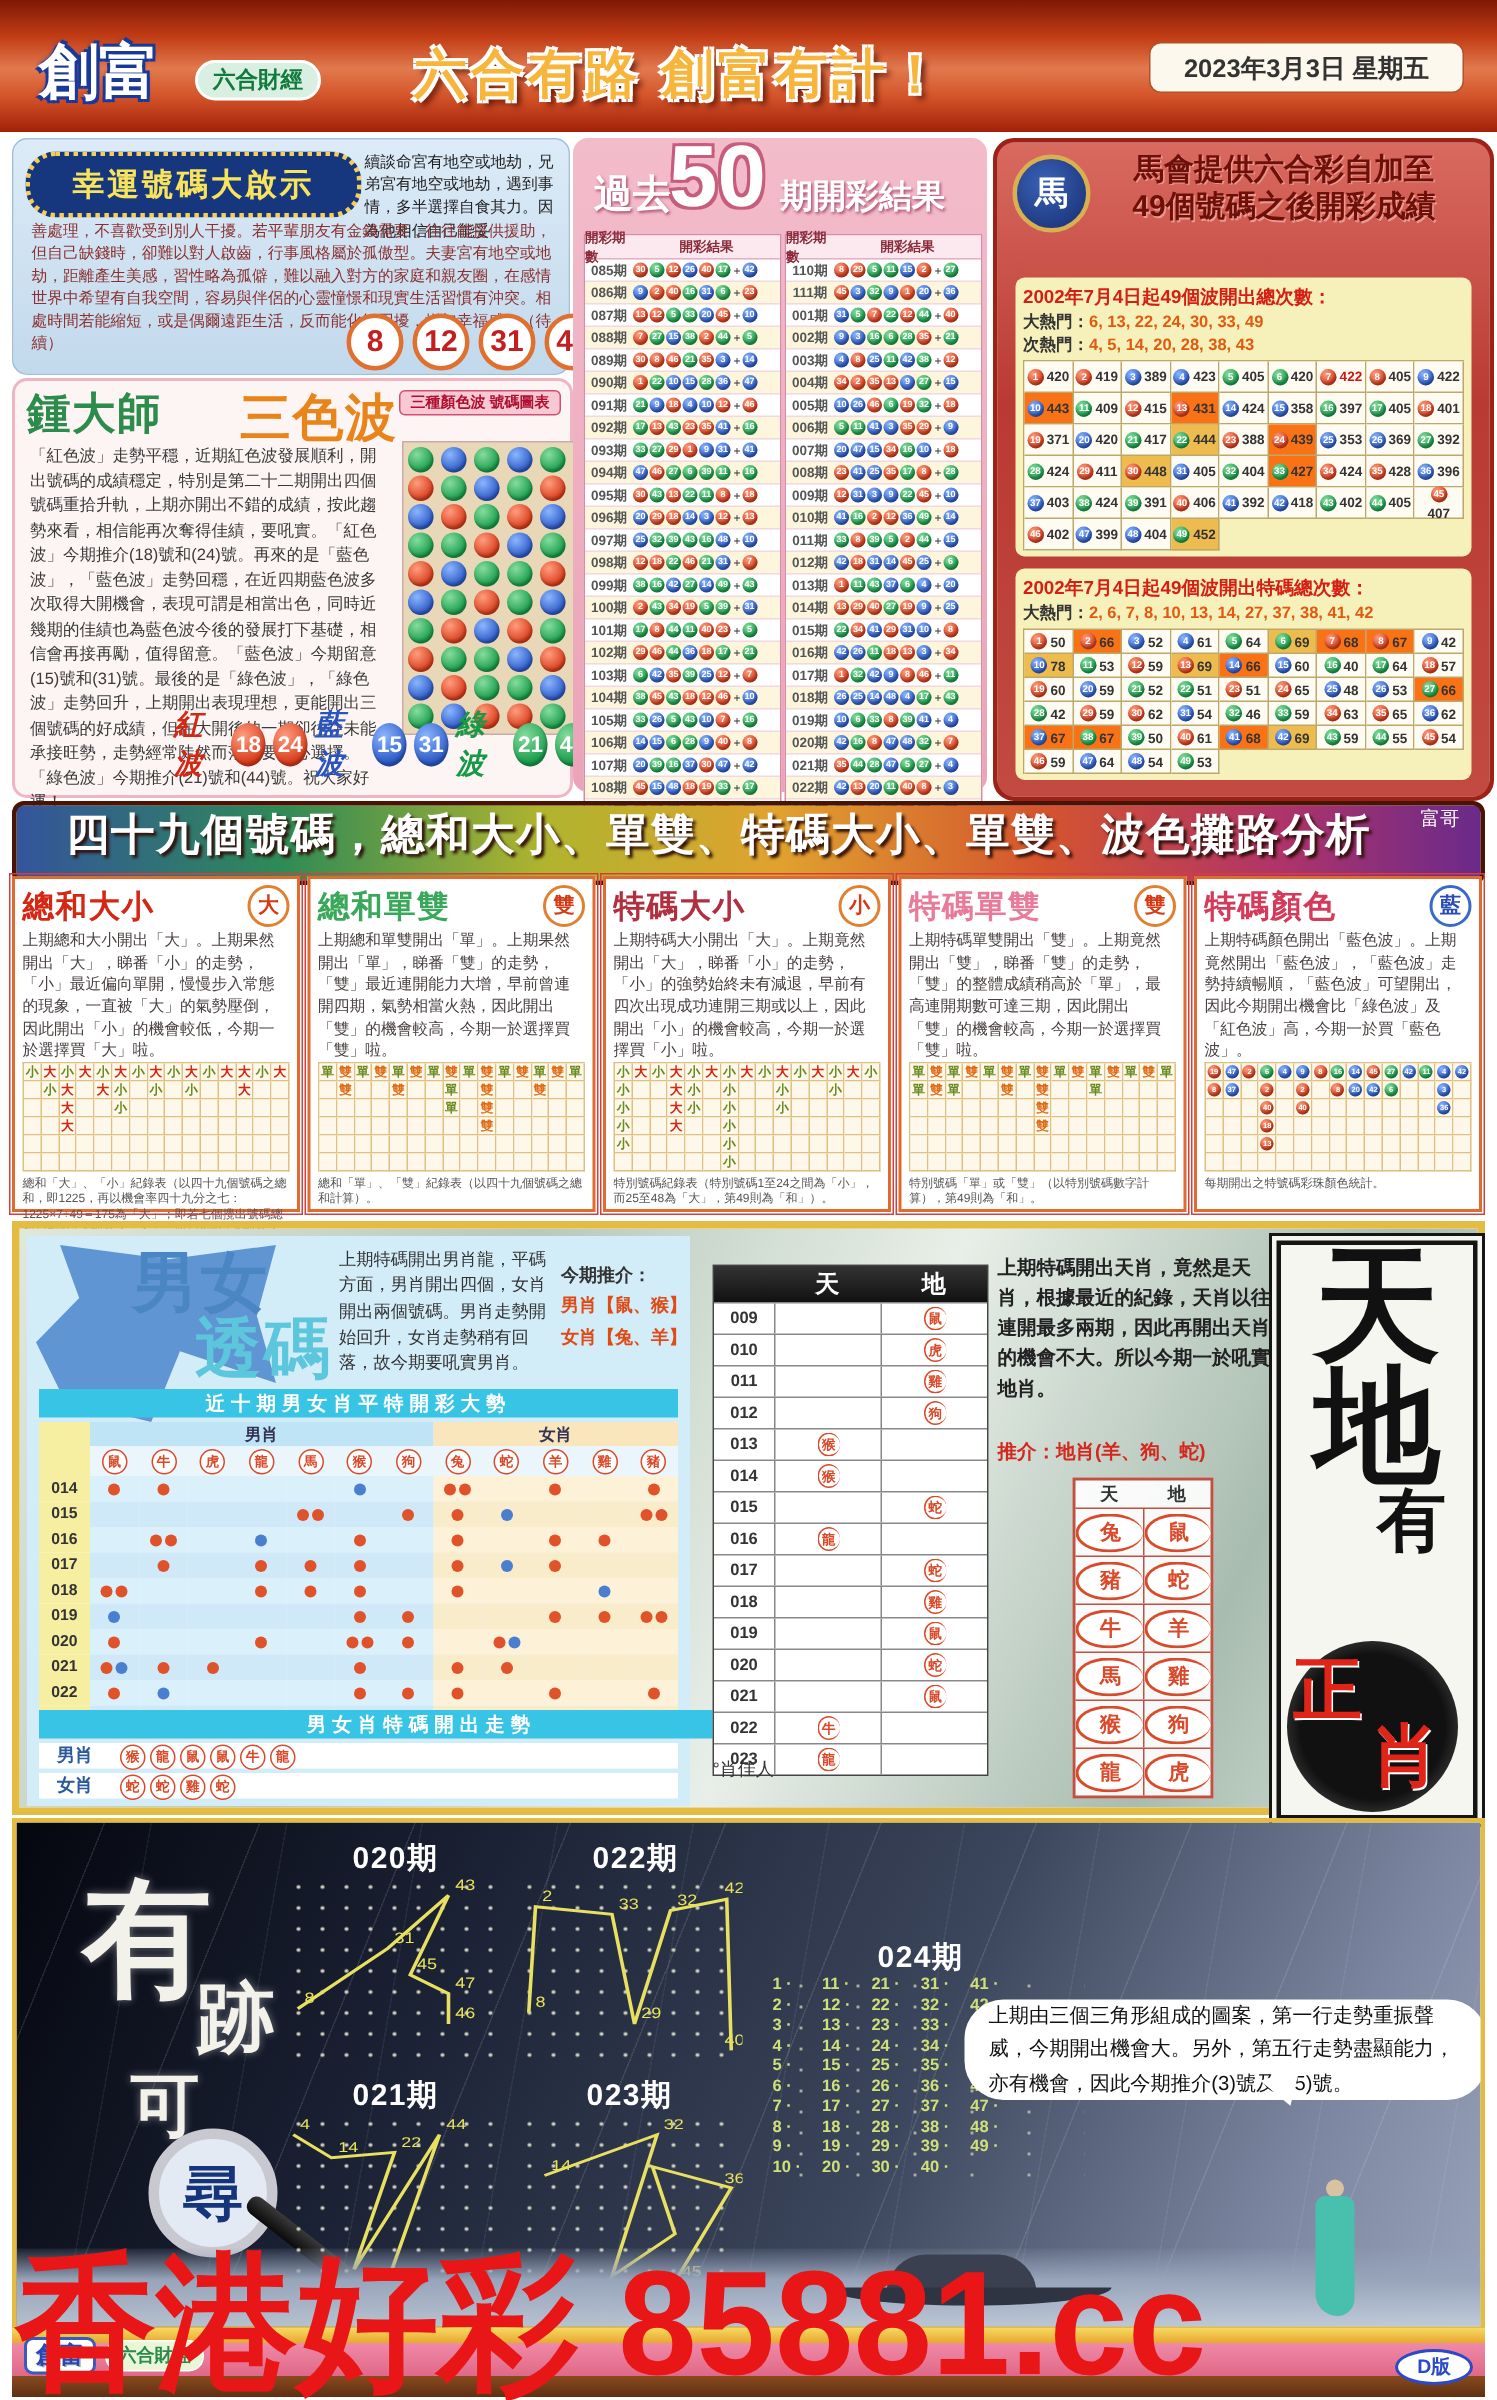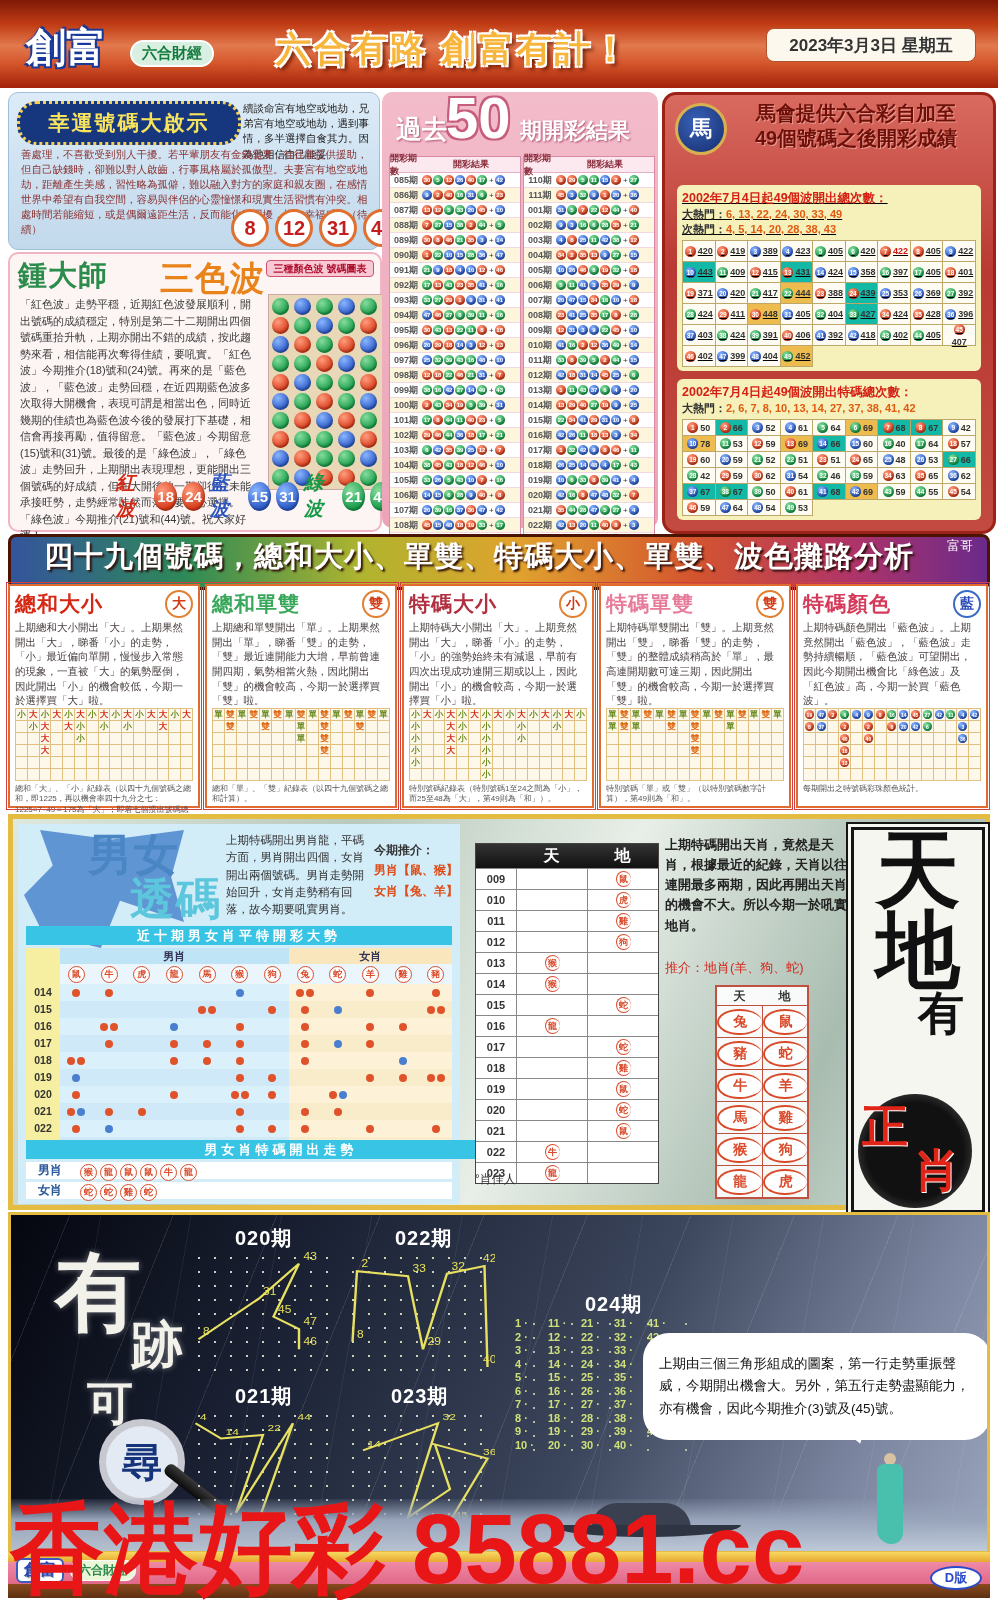--- a/index.html
+++ b/index.html
@@ -72,21 +72,21 @@
       justify-content:center;color:#fff;font-size:22px;font-weight:bold;}
   #jk .ttl{left:62px;top:6px;width:258px;text-align:center;font-size:20px;font-weight:bold;color:#6e0f08;
       line-height:1.25;text-shadow:1px 1px 0 #e89a90;}
   .jkbox{position:absolute;left:12px;width:304px;background:#f6f0ba;border-radius:6px;padding:5px 5px 4px 5px;box-sizing:border-box;}
   .jkbox .h{font-size:12.5px;font-weight:bold;color:#d42014;}
   .jkbox .hot{font-size:11px;font-weight:bold;color:#333;}
   .jkbox .hot b{color:#e05a10;font-weight:bold;}
   .jkgrid{display:grid;grid-template-columns:repeat(9,1fr);border-left:1px solid #bda86a;border-top:1px solid #bda86a;margin-top:3px;text-align:center;}
   .jkcell{display:flex;align-items:center;justify-content:center;gap:2px;background:#fdfbf2;
       border-right:1px solid #bda86a;border-bottom:1px solid #bda86a;}
-  .jkcell.hot{background:#14b8a6;} .jkcell.hotter{background:#eebc4e;}
+  .jkcell.hot{background:#f97316;} .jkcell.hotter{background:#eebc4e;}
   .jkcell .ball{width:11px;height:11px;font-size:6.5px;flex:none;}
   .jkcell .v{font-size:9px;font-weight:bold;color:#333;}
   .jkcell .v.red{color:#d41414;}
   
   #rainbow{left:8px;top:534px;width:982px;height:56px;border:3px solid #4a1405;border-radius:8px;box-sizing:border-box;
       background:linear-gradient(90deg,#34549c 0%,#2e8a56 18%,#b0b42e 36%,#e0a22e 52%,#d4542e 70%,#b03468 86%,#6a2a8a 100%);
       display:flex;align-items:flex-start;}
   #rainbow .txt{flex:1;text-align:center;font-size:29px;font-weight:bold;color:#fff;letter-spacing:1px;
       text-shadow:2px 2px 2px #30100a;}
   #rainbow .author{width:40px;font-size:13px;font-weight:normal;color:#fff;}
@@ -147,21 +147,21 @@
   #tdtable .hd span{display:flex;align-items:center;justify-content:center;}
   .tdrow{display:flex;height:20px;border-top:1px solid #888;}
   .tdrow span{display:flex;align-items:center;justify-content:center;border-right:1px solid #888;}
   .tdrow span:last-child{border-right:none;}
   .tdrow .p{width:40px;font-size:11px;font-weight:bold;color:#333;}
   .tdrow .t,.tdrow .d{flex:1;}
   .tdrow .stamp{width:14px;height:14px;font-size:9px;}
   #tdnote{left:462px;top:352px;position:absolute;font-size:12px;color:#333;}
   #tdtext{left:652px;top:16px;width:190px;position:absolute;font-size:13px;font-weight:bold;
       line-height:1.55;color:#222;}
-  #tdrec{left:652px;top:140px;position:absolute;font-size:13px;font-weight:normal;color:#d4281e;}
+  #tdrec{left:652px;top:140px;position:absolute;font-size:13px;font-weight:bold;color:#d4281e;}
   #pairt{left:702px;top:166px;width:90px;position:absolute;background:rgba(255,255,255,.9);border:2px solid #c05040;}
   #pairt .hd{display:flex;height:18px;font-size:12px;font-weight:bold;color:#333;border-bottom:1px solid #c05040;}
   #pairt .hd span{flex:1;display:flex;align-items:center;justify-content:center;}
   .prow{display:flex;height:31px;border-bottom:1px solid #c05040;}
   .prow:last-child{border-bottom:none;}
   .prow span{flex:1;display:flex;align-items:center;justify-content:center;border-right:1px solid #c05040;}
   .prow span:last-child{border-right:none;}
   .prow .stamp{width:22px;height:22px;font-size:14px;border-width:2px;}
   
   #tdbanner{left:838px;top:8px;width:128px;height:380px;position:absolute;background:#f6f6f0;
@@ -189,21 +189,21 @@
   #mag .handle{position:absolute;width:86px;height:13px;background:linear-gradient(180deg,#3a3a3a,#0a0a0a);
       border-radius:6px;transform:rotate(38deg);}
   .chlabel{position:absolute;color:#fff;font-size:20px;font-weight:bold;letter-spacing:1px;}
   .chgrid{position:absolute;background-image:radial-gradient(circle,#cfcfc0 1px,transparent 1.5px);
       background-size:16px 14px;}
   .chgrid svg{position:absolute;inset:0;width:100%;height:100%;}
   #grid024{position:absolute;display:flex;gap:14px;
       background-image:radial-gradient(circle,#b8b8a8 .8px,transparent 1.2px);background-size:38px 14px;}
   #grid024 .col{display:flex;flex-direction:column;}
   #grid024 .col span{font-size:11px;font-weight:bold;color:#cfe07a;line-height:13.5px;}
-  #bubble{position:absolute;background:#fff;border-radius:26px;padding:20px 16px;font-size:13.5px;
+  #bubble{position:absolute;background:#fff;border-radius:26px;padding:0 16px;font-size:13.5px;
       line-height:1.65;color:#111;}
   #bubble:after{content:"";position:absolute;left:58%;bottom:-18px;border:14px solid transparent;
       border-top:22px solid #fff;transform:rotate(-18deg);}
   #shore{position:absolute;left:0;bottom:0;width:100%;height:52px;
       background:linear-gradient(180deg,rgba(150,162,184,.1),#97a4ba 40%,#c3cedceb);}
   #boat{position:absolute;left:540px;bottom:14px;width:190px;height:34px;}
   #boat .hull{position:absolute;bottom:0;width:190px;height:12px;background:#2e3442;border-radius:0 0 50% 50%/0 0 100% 100%;}
   #boat .canopy{position:absolute;left:40px;bottom:8px;width:100px;height:26px;background:#3a4050;
       border-radius:50px 50px 0 0;}
   #figure{position:absolute;right:82px;bottom:6px;width:30px;height:92px;}
@@ -885,21 +885,21 @@
         </div>
       </div>
   </div>
 
   <div id="jk" class="abs">
     <div class="abs logo">馬</div>
     <div class="abs ttl">
       <span>馬會提供六合彩自加至</span><br>
       <span>49個號碼之後開彩成績</span>
     </div>
-    <div class="jkbox" style="top:90px;text-decoration:underline;">
+    <div class="jkbox" style="top:90px;">
       <div class="h">2002年7月4日起49個波開出總次數：</div>
       <div class="hot"><span>大熱門：</span><b>6, 13, 22, 24, 30, 33, 49</b></div>
       <div class="hot"><span>次熱門：</span><b>4, 5, 14, 20, 28, 38, 43</b></div>
       <div class="jkgrid" id="jk-grid1">
           <div class="jkcell" style="height: 20px;">
             <span class="ball r">1</span>
             <span class="v">420</span>
           </div>
           <div class="jkcell" style="height: 20px;">
             <span class="ball r">2</span>

